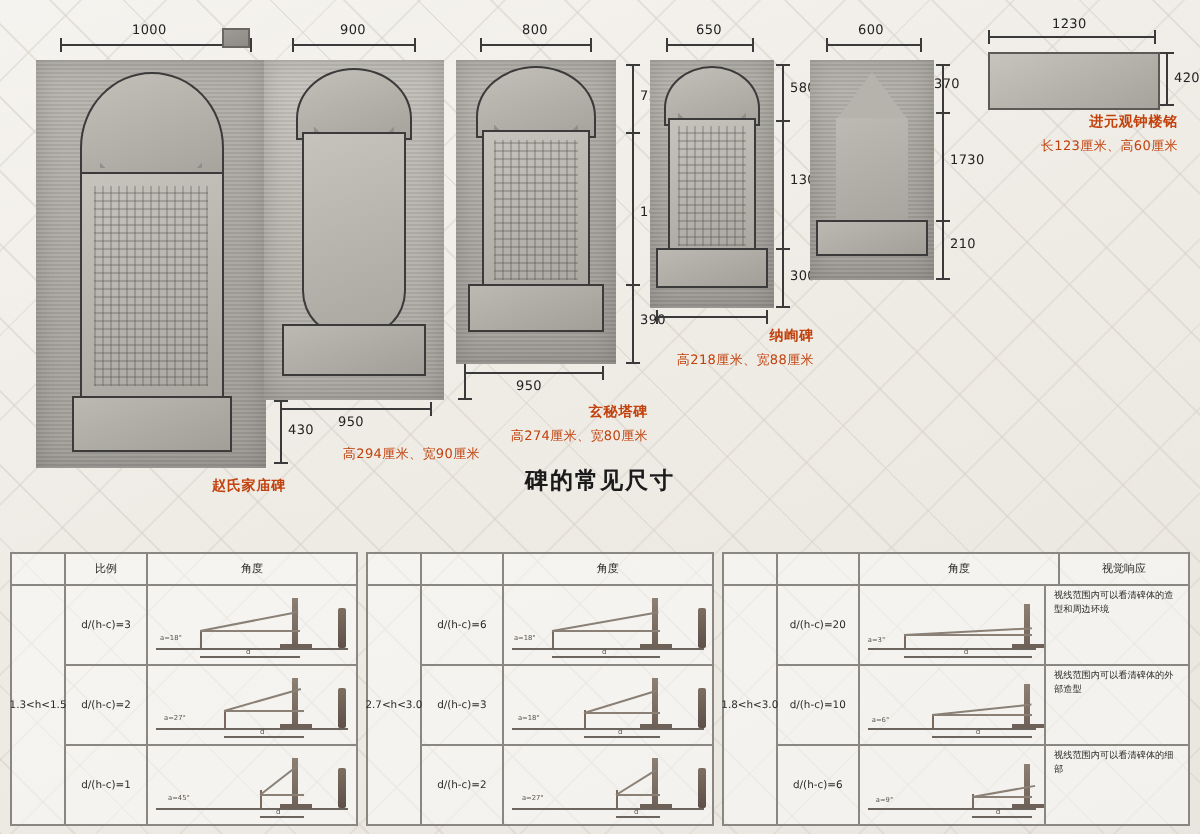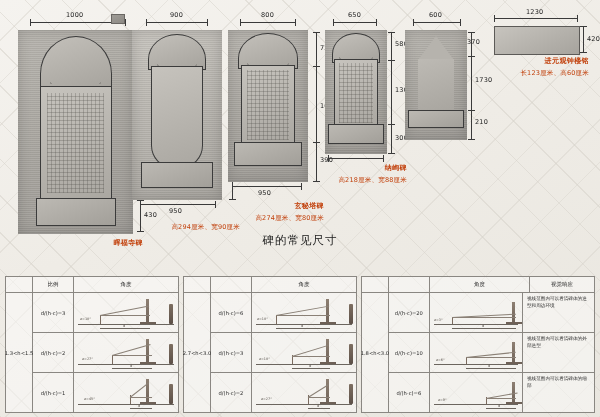--- a/index.html
+++ b/index.html
@@ -92,21 +92,21 @@
     position:absolute;font-size:6.5px;color:#222;white-space:nowrap;letter-spacing:.2px;
   }
   .cap{
     position:absolute;text-align:right;white-space:nowrap;color:#c2410c;
   }
   .cap .name{font-size:7px;font-weight:bold;letter-spacing:.4px;}
   .cap .sub{font-size:6.5px;margin-top:3px;letter-spacing:.2px;}
 
   
   .title-wrap{position:absolute;left:0;top:233px;width:600px;text-align:center;}
-  .title-cn{font-size:11.5px;font-weight:normal;color:#1b1b1b;letter-spacing:1px;}
+  .title-cn{font-size:11.5px;font-weight:bold;color:#1b1b1b;letter-spacing:1px;}
   .title-en{font-family:"DejaVu Serif","Liberation Serif",serif;font-size:9px;color:#2a2a2a;margin-top:1px;letter-spacing:.3px;}
 
   
   .table-area{position:absolute;left:5px;top:276px;width:590px;height:137px;display:flex;gap:4px;}
   .tgroup{
     flex:1;display:flex;flex-direction:column;
     border:1px solid #8a8782;background:rgba(255,255,255,.45);
   }
   .tgroup.wide{flex:1.35;}
   .thead{display:flex;height:15px;border-bottom:1px solid #8a8782;}
@@ -174,21 +174,21 @@
       </div>
 
       <div class="dimV" style="left:122px;top:24px;height:200px;"></div>
       <div class="tick" style="left:119px;top:82px;"></div>
       <div class="tick" style="left:119px;top:192px;"></div>
       <div class="dim-label" style="left:126px;top:48px;">800</div>
       <div class="dim-label" style="left:126px;top:131px;">2150</div>
       <div class="dim-label" style="left:126px;top:203px;">430</div>
 
       <div class="cap" style="left:-10px;top:230px;width:135px;">
-        <div class="name">晖福寺碑</div>
+        <div class="name">赵氏家庙碑</div>
       </div>
     </div>
 
     <div class="small-chip" style="position:absolute;left:111px;top:14px;width:12px;height:8px;"></div>
 
     <div class="stele-block" style="left:128px;top:8px;width:120px;height:250px;">
       <div class="dimH" style="left:18px;top:14px;width:62px;"></div>
       <div class="dim-label" style="left:42px;top:3px;">900</div>
 
       <div class="photo light" style="left:4px;top:22px;width:90px;height:170px;">

